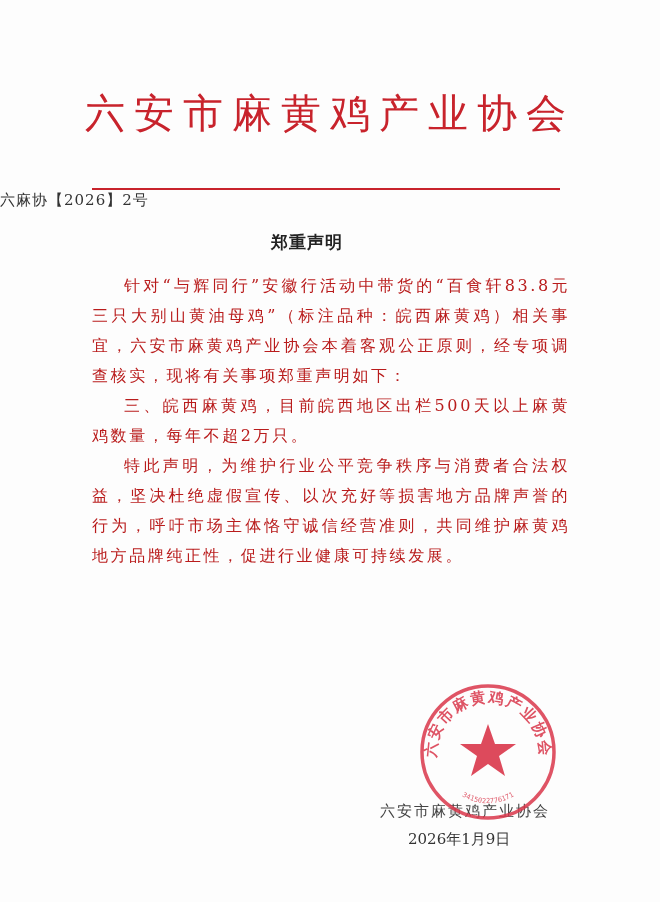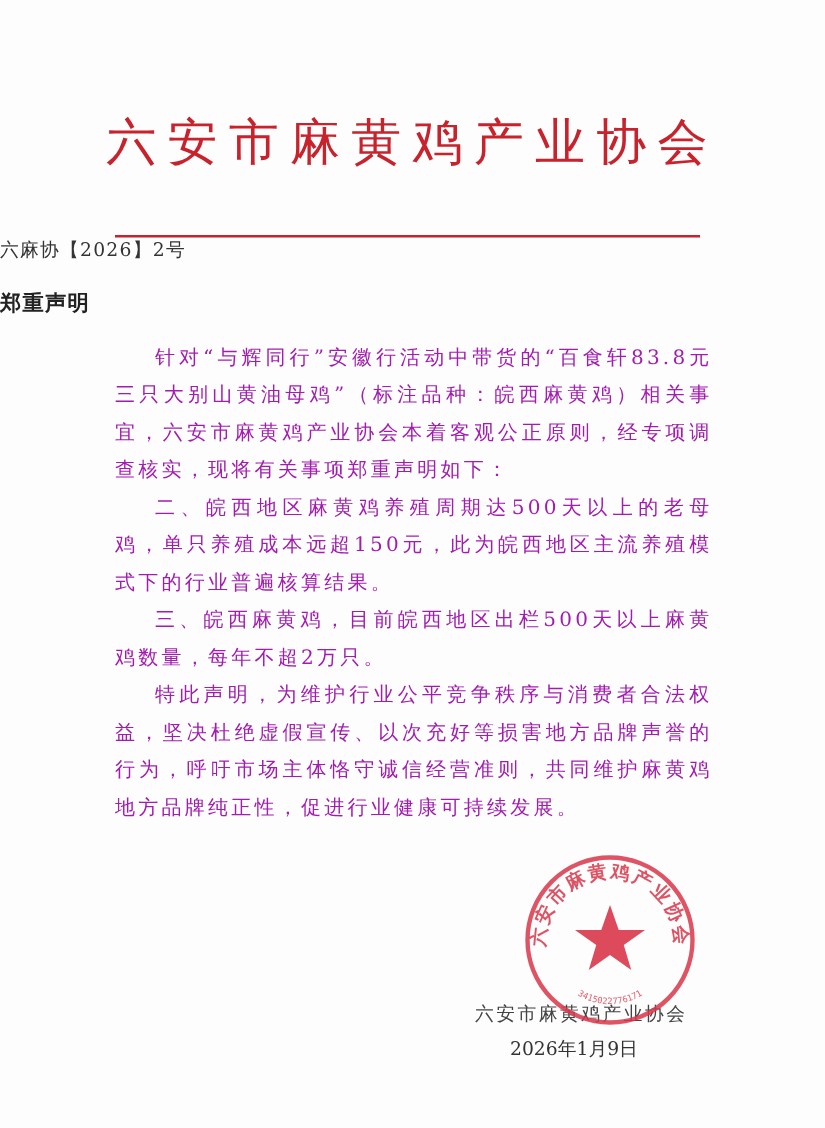--- a/index.html
+++ b/index.html
@@ -13,27 +13,27 @@
     color: #c8232c; font-weight: normal;
   }
   .doc-number {
     position: absolute; left: 0; width: 592px; top: 152px; text-align: left;
     font-size: 15px; color: #333; letter-spacing: 1px; margin-top: 39px;
   }
   .red-rule {
     position: absolute; left: 92px; width: 468px; top: 188px; height: 2px; background: #c8232c;
   }
   .doc-heading {
-    position: absolute; left: 0; width: 614px; top: 231px; 
+    position: absolute; left: 0; width: 614px; top: 231px; text-align: center;
     font-family: "DejaVu Sans", sans-serif; font-weight: bold; font-size: 17px; color: #222;
     letter-spacing: 1px;
   }
   .body {
     position: absolute; left: 92px; width: 478px; top: 271px;
-    font-size: 16px; line-height: 30px; color: #a21caf; letter-spacing: 2.6px;
+    font-size: 16px; line-height: 30px; color: #b91c1c; letter-spacing: 2.6px;
     text-align: justify;
   }
   .body p { margin: 0; text-indent: 2em; }
   .signature {
     position: absolute; left: 380px; top: 802px; font-size: 15px; color: #444; letter-spacing: 2px;
   }
   .date {
     position: absolute; left: 408px; top: 830px; font-size: 15px; color: #333; text-align: right;
   }
   .seal {
@@ -44,21 +44,20 @@
 <body>
 
 <div class="header-title">六安市麻黄鸡产业协会</div>
 <div class="doc-number">六麻协【2026】2号</div>
 <div class="red-rule"></div>
 
 <div class="doc-heading">郑重声明</div>
 
 <div class="body">
   <p>针对“与辉同行”安徽行活动中带货的“百食轩83.8元三只大别山黄油母鸡”（标注品种：皖西麻黄鸡）相关事宜，六安市麻黄鸡产业协会本着客观公正原则，经专项调查核实，现将有关事项郑重声明如下：</p>
-  <p>二、皖西地区麻黄鸡养殖周期达500天以上的老母鸡，单只养殖成本远超150元，此为皖西地区主流养殖模式下的行业普遍核算结果。</p>
   <p>三、皖西麻黄鸡，目前皖西地区出栏500天以上麻黄鸡数量，每年不超2万只。</p>
   <p>特此声明，为维护行业公平竞争秩序与消费者合法权益，坚决杜绝虚假宣传、以次充好等损害地方品牌声誉的行为，呼吁市场主体恪守诚信经营准则，共同维护麻黄鸡地方品牌纯正性，促进行业健康可持续发展。</p>
 </div>
 
 <div class="signature">六安市麻黄鸡产业协会</div>
 <div class="date">2026年1月9日</div>
 
 <svg class="seal" viewBox="0 0 140 140">
   <defs>
     <path id="sealArc" d="M 26 100 A 52 52 0 1 1 114 100"></path>

